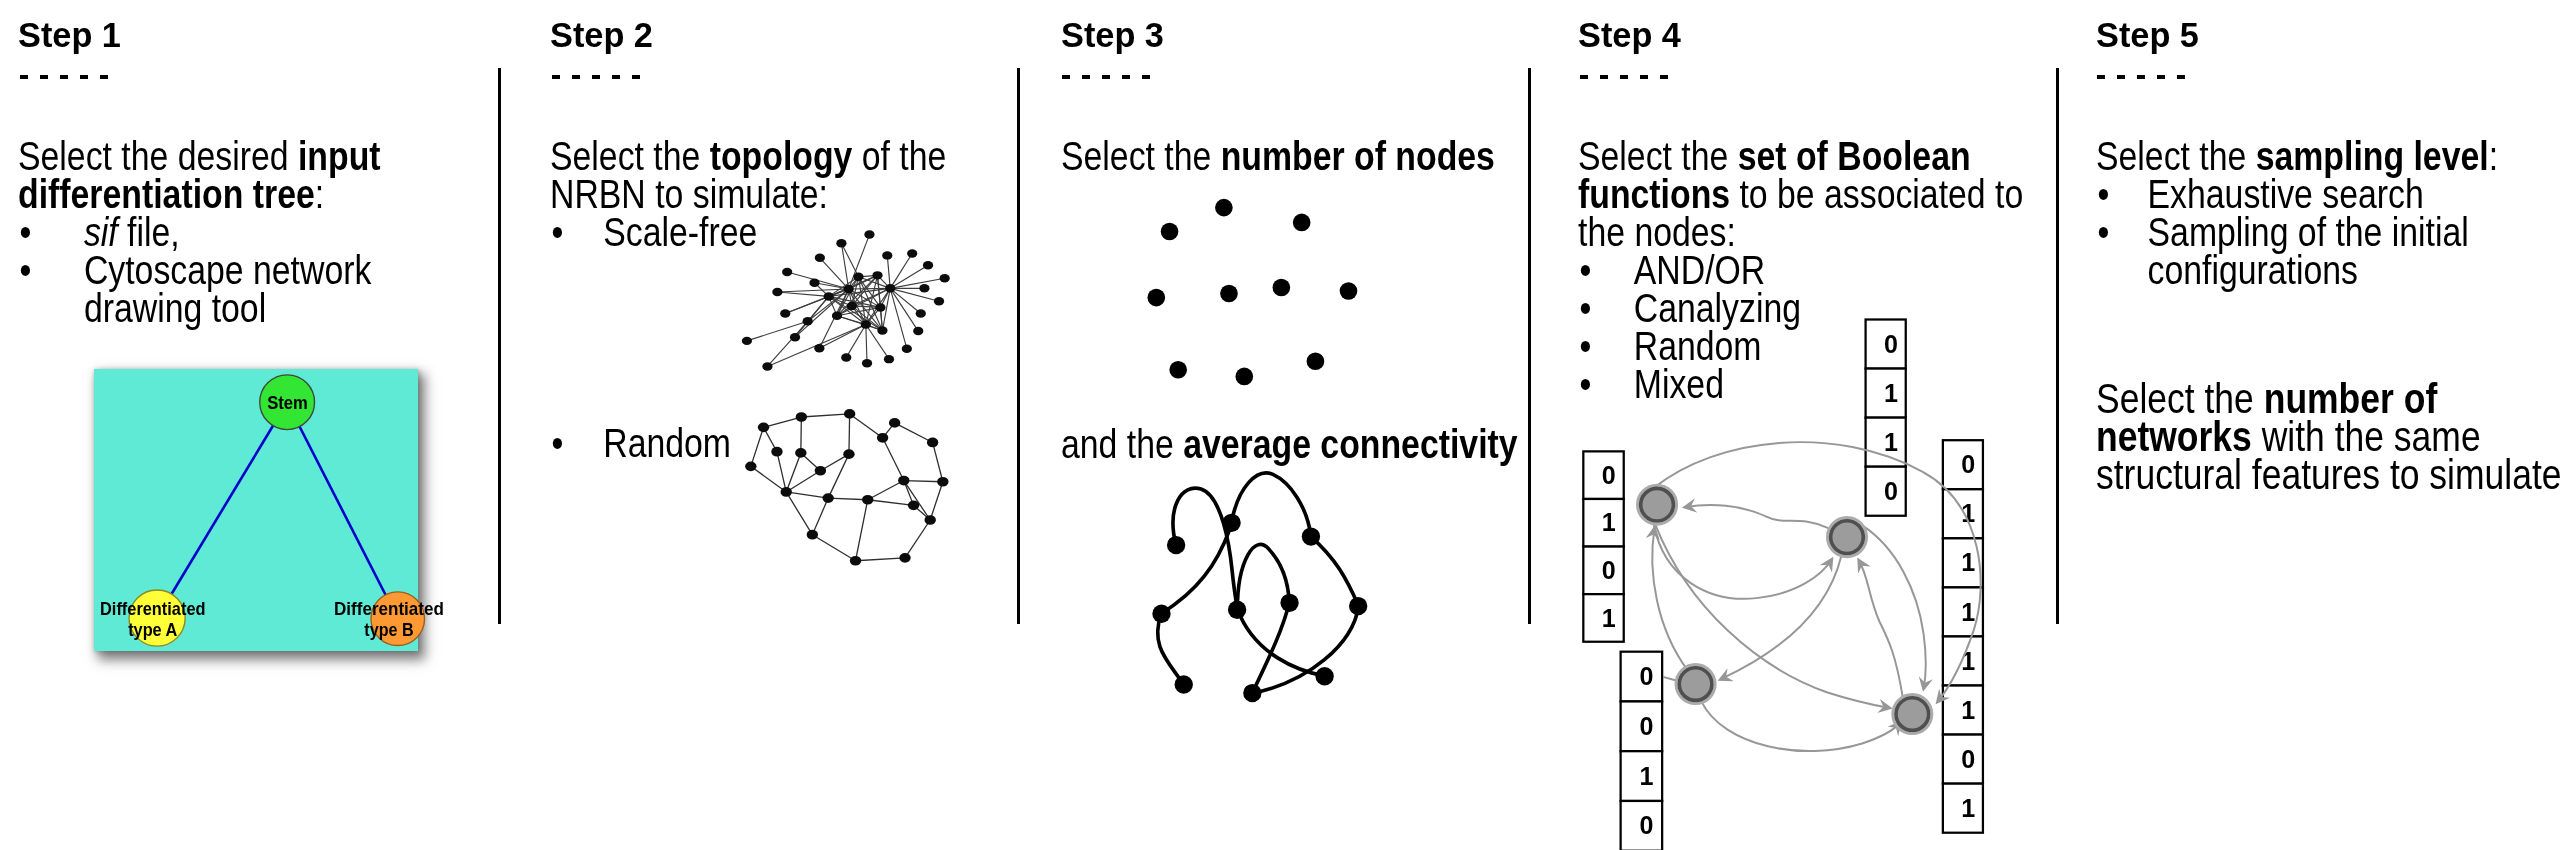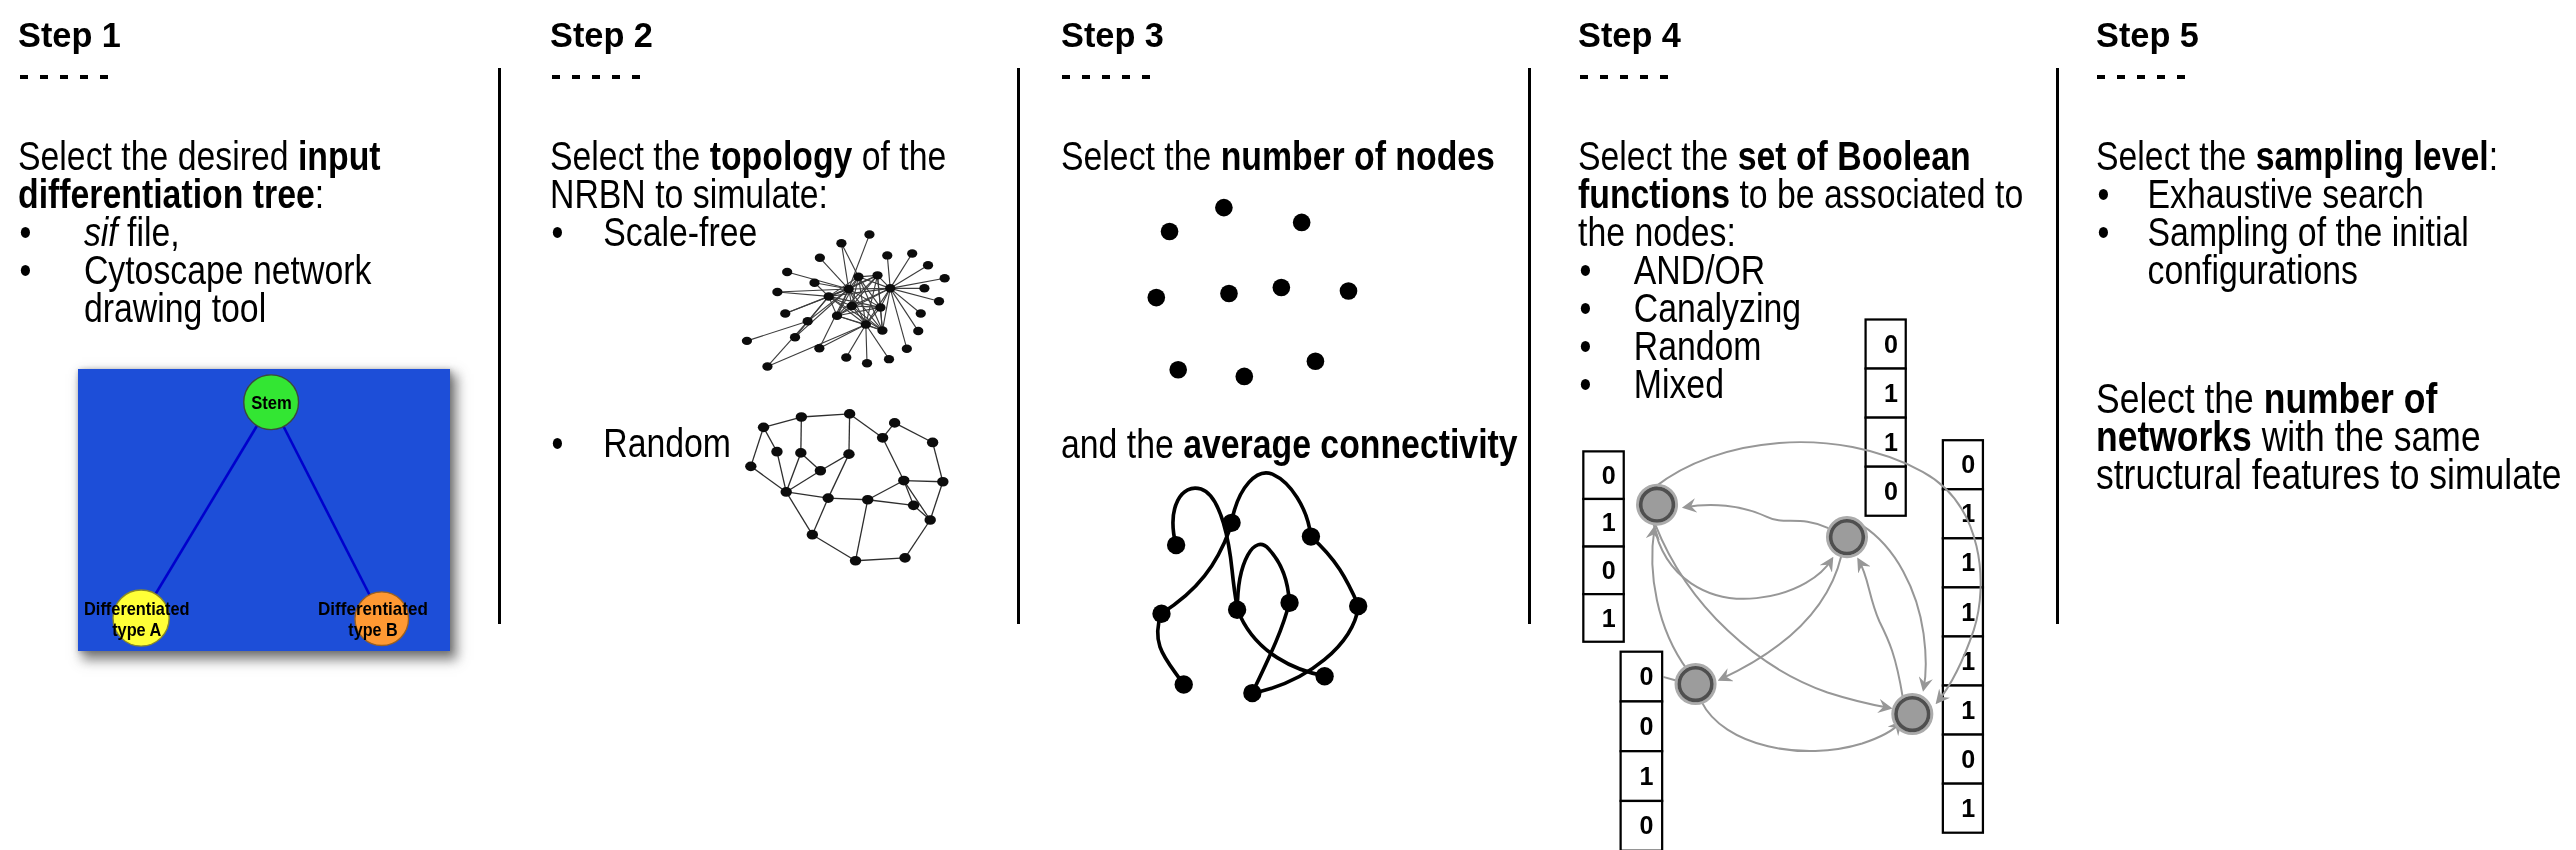--- a/index.html
+++ b/index.html
@@ -3,21 +3,21 @@
 <style>
 *{margin:0;padding:0;box-sizing:border-box}
 html,body{width:2576px;height:851px;background:#fff;overflow:hidden}
 body{position:relative;font-family:"Liberation Sans",sans-serif;color:#000}
 .hd{position:absolute;font-size:35px;font-weight:bold;line-height:38px;white-space:nowrap;transform:scaleX(.98);transform-origin:0 0}
 .dash{position:absolute;width:89px;height:4.3px;background:repeating-linear-gradient(90deg,#000 0 8.3px,transparent 8.3px 20px)}
 .vline{position:absolute;top:68px;height:556px;width:2.6px;background:#000}
 .tb{position:absolute;font-size:40px;line-height:38px;white-space:nowrap;transform:scaleX(.845);transform-origin:0 0}
 .li{position:relative}
 .li::before{content:"\2022";position:absolute;left:1.7px}
-#tree{position:absolute;left:78px;top:369px;width:372px;height:282px;background:#1d4ed8;box-shadow:5.2px 7px 11.2px 1.7px rgba(75,75,75,0.7),0.9px 0.9px 5.2px rgba(120,120,120,0.55)}
+#tree{position:absolute;left:94px;top:369px;width:324px;height:282px;background:#5eead4;box-shadow:5.2px 7px 11.2px 1.7px rgba(75,75,75,0.7),0.9px 0.9px 5.2px rgba(120,120,120,0.55)}
 </style></head>
 <body>
 <div class="hd" style="left:18px;top:16px">Step 1</div>
 <div class="dash" style="left:19.5px;top:75px"></div>
 <div class="hd" style="left:550px;top:16px">Step 2</div>
 <div class="dash" style="left:552px;top:75px"></div>
 <div class="hd" style="left:1061px;top:16px">Step 3</div>
 <div class="dash" style="left:1062px;top:75px"></div>
 <div class="hd" style="left:1578px;top:16px">Step 4</div>
 <div class="dash" style="left:1580px;top:75px"></div>

